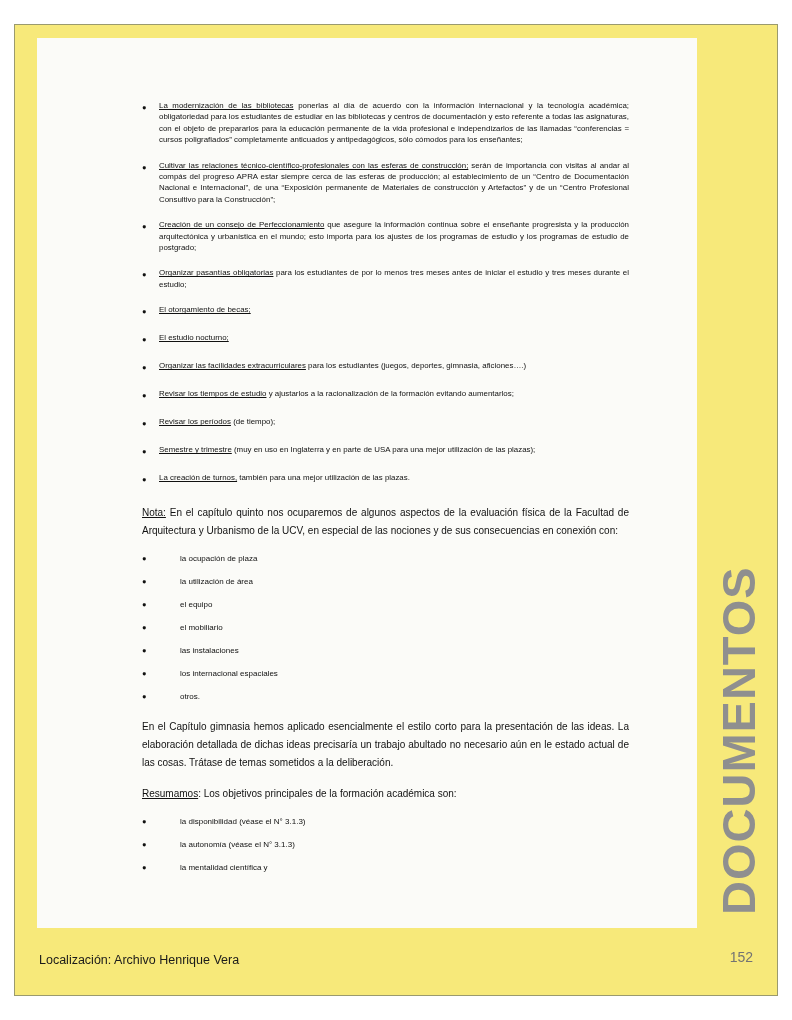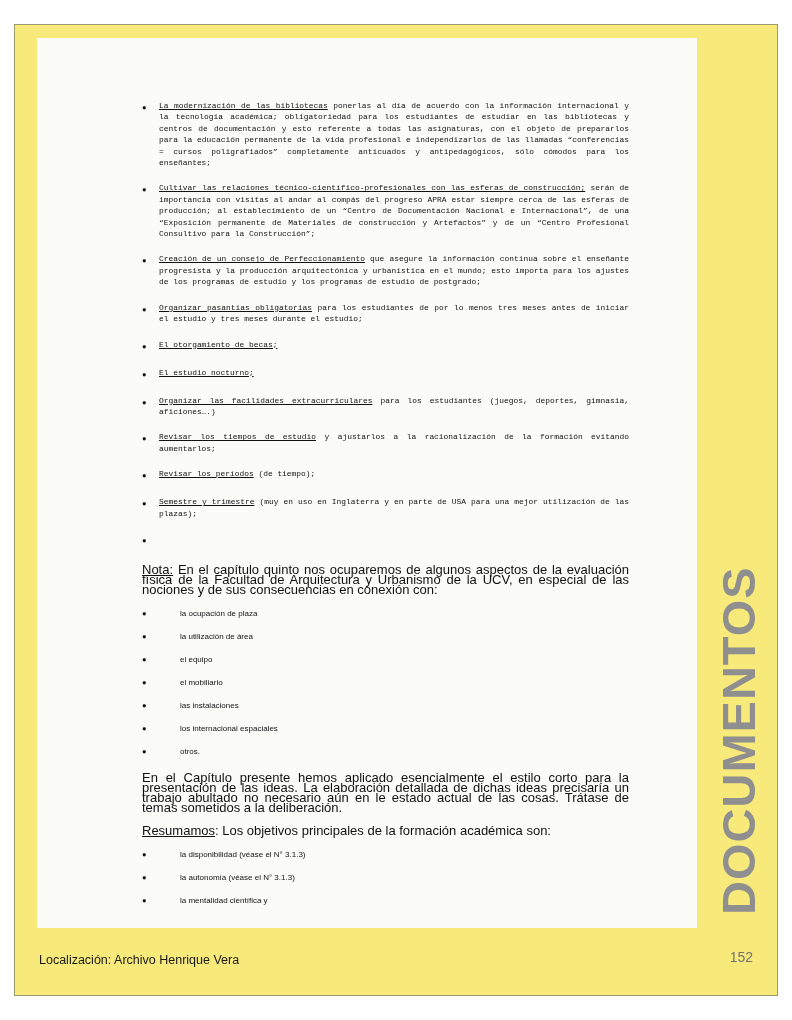--- a/index.html
+++ b/index.html
@@ -90,28 +90,27 @@
     line-height: 12px;
     padding-top: 2px;
     color: #111;
   }
   .bullet-text {
     flex: 1;
     font-size: 7.9px;
     line-height: 11.4px;
     color: #111;
     text-align: justify;
-    font-family: Liberation Mono, monospace;
   }
   .lead {
     text-decoration: underline;
   }
   .para {
-    font-size: 13px;
-    line-height: 10px;
+    font-size: 10px;
+    line-height: 18px;
     color: #111;
     text-align: justify;
     margin-bottom: 13px;
   }
   .sub-item {
     display: flex;
     align-items: flex-start;
     margin-bottom: 11px;
     padding-left: 0;
   }
@@ -185,20 +184,21 @@
         <span class="bullet-text"><span class="lead">Revisar los períodos</span><span> (de tiempo);</span></span>
       </div>
 
       <div class="bullet-item">
         <span class="bullet-dot">●</span>
         <span class="bullet-text"><span class="lead">Semestre y trimestre</span><span> (muy en uso en Inglaterra y en parte de USA para una mejor utilización de las plazas);</span></span>
       </div>
 
       <div class="bullet-item">
         <span class="bullet-dot">●</span>
+        <span class="bullet-text"><span class="lead">La creación de turnos,</span><span> también para una mejor utilización de las plazas.</span></span>
       </div>
 
       <div class="spacer-sm"></div>
 
       <div class="para">
         <span class="underline">Nota:</span><span>  En el capítulo quinto nos ocuparemos de algunos aspectos de la evaluación física de la Facultad de Arquitectura y Urbanismo de la UCV, en especial de las nociones y de sus consecuencias en conexión con:</span>
       </div>
 
       <div class="sub-item">
         <span class="sub-dot">●</span>
@@ -224,21 +224,21 @@
         <span class="sub-dot">●</span>
         <span class="sub-text">los internacional espaciales</span>
       </div>
       <div class="sub-item">
         <span class="sub-dot">●</span>
         <span class="sub-text">otros.</span>
       </div>
 
       <div class="spacer-sm"></div>
 
-      <div class="para">En el Capítulo presente hemos aplicado esencialmente el estilo corto para la presentación de las ideas. La elaboración detallada de dichas ideas precisaría un trabajo abultado no necesario aún en le estado actual de las cosas. Trátase de temas sometidos a la deliberación.</div>
+      <div class="para">En el Capítulo gimnasia hemos aplicado esencialmente el estilo corto para la presentación de las ideas. La elaboración detallada de dichas ideas precisaría un trabajo abultado no necesario aún en le estado actual de las cosas. Trátase de temas sometidos a la deliberación.</div>
 
       <div class="para">
         <span class="underline">Resumamos</span><span>:  Los objetivos principales de la formación académica son:</span>
       </div>
 
       <div class="sub-item">
         <span class="sub-dot">●</span>
         <span class="sub-text">la disponibilidad  (véase el N° 3.1.3)</span>
       </div>
       <div class="sub-item">

